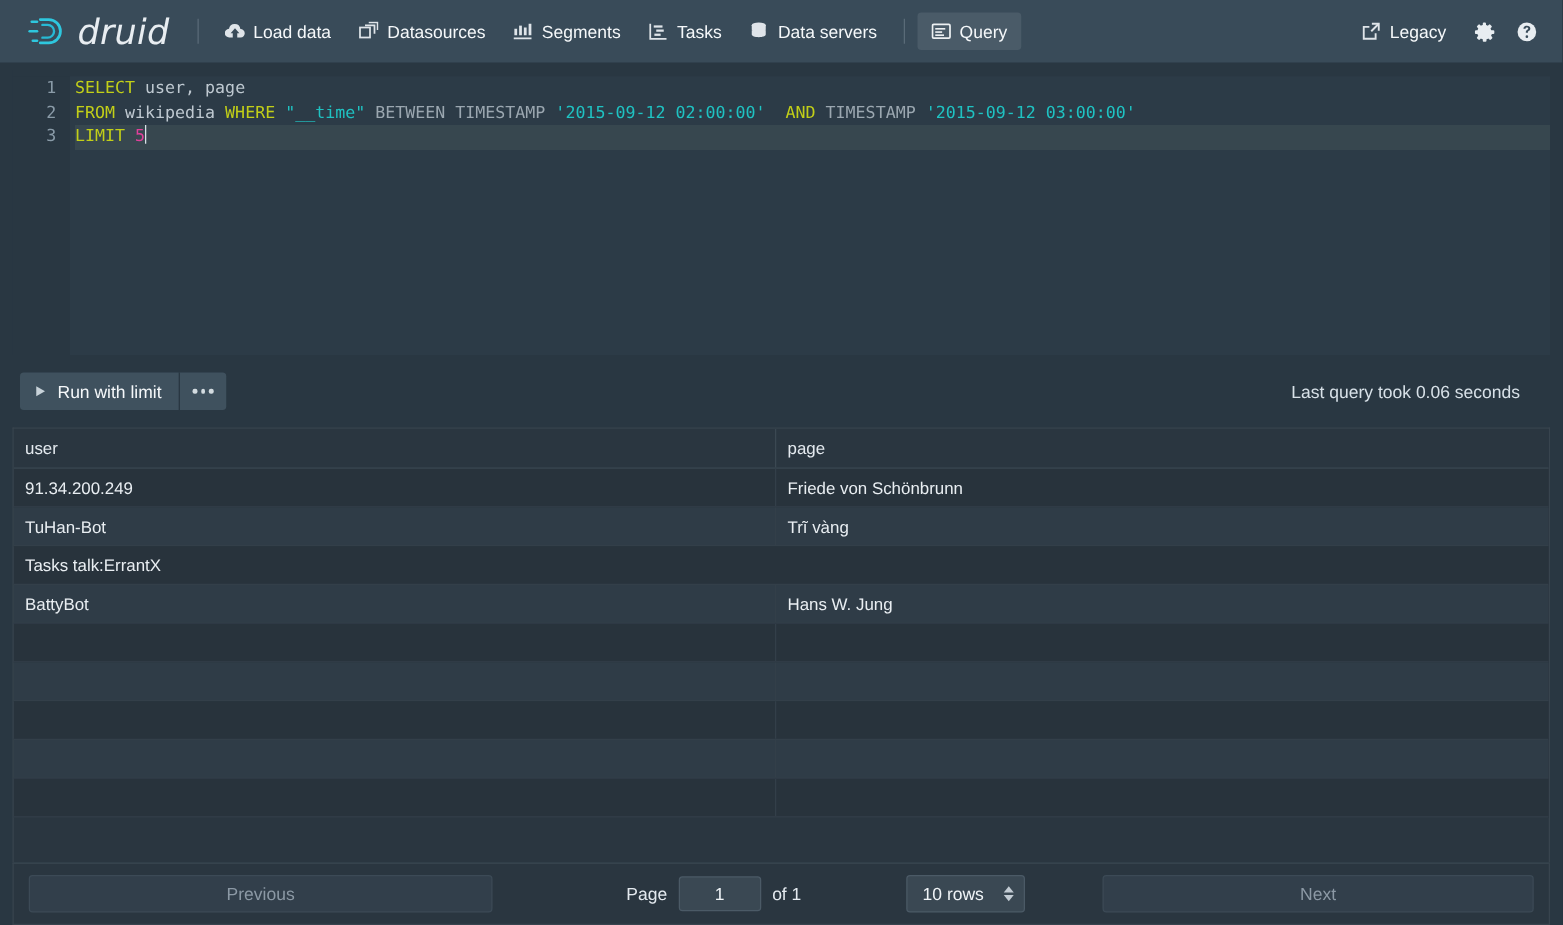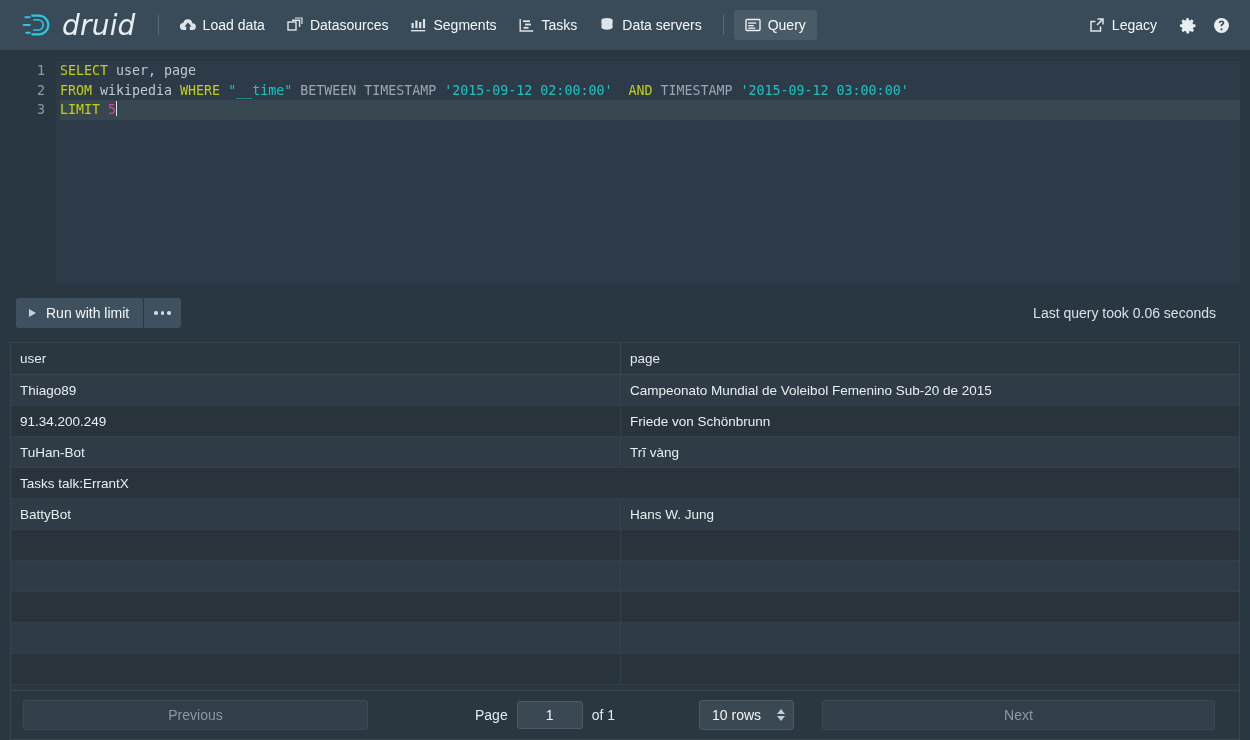--- a/index.html
+++ b/index.html
@@ -227,22 +227,22 @@
     height: 30px;
     background: #323F4B;
     color: #8C99A5;
     border: 1px solid #3C4A56;
     border-radius: 3px;
     font-size: 14px;
     font-family: "Liberation Sans", sans-serif;
     display: flex; align-items: center; justify-content: center;
     cursor: default;
   }
-  .pg-prev { width: 345px; margin-left: 4px; }
-  .pg-next { width: 393px; margin-right: 16px; margin-left: auto; }
+  .pg-prev { width: 371px; margin-left: 4px; }
+  .pg-next { width: 345px; margin-right: 4px; margin-left: auto; }
   .pg-center {
     display: flex; align-items: center;
     gap: 9px;
     margin-left: 107px;
   }
   .pg-label { color: #E4EAEF; font-size: 14px; }
   .pg-input {
     width: 66px; height: 28px;
     background: #3A4853;
     border: 1px solid #4B5A66;
@@ -417,24 +417,20 @@
     </div>
     <div class="query-time">Last query took 0.06 seconds</div>
   </div>
 
   <div class="result-wrap">
     <div class="rt-header">
       <div class="th col-user">user</div>
       <div class="th col-page">page</div>
     </div>
     <div class="rt-body" id="rt-body">
-        <div class="rt-row odd">
-          <div class="td col-user">Thiago89</div>
-          <div class="td col-page">Campeonato Mundial de Voleibol Femenino Sub-20 de 2015</div>
-        </div>
         <div class="rt-row even">
           <div class="td col-user">91.34.200.249</div>
           <div class="td col-page">Friede von Schönbrunn</div>
         </div>
         <div class="rt-row odd">
           <div class="td col-user">TuHan-Bot</div>
           <div class="td col-page">Trĩ vàng</div>
         </div>
         <div class="rt-row even">
           <div class="td col-page">Tasks talk:ErrantX</div>

